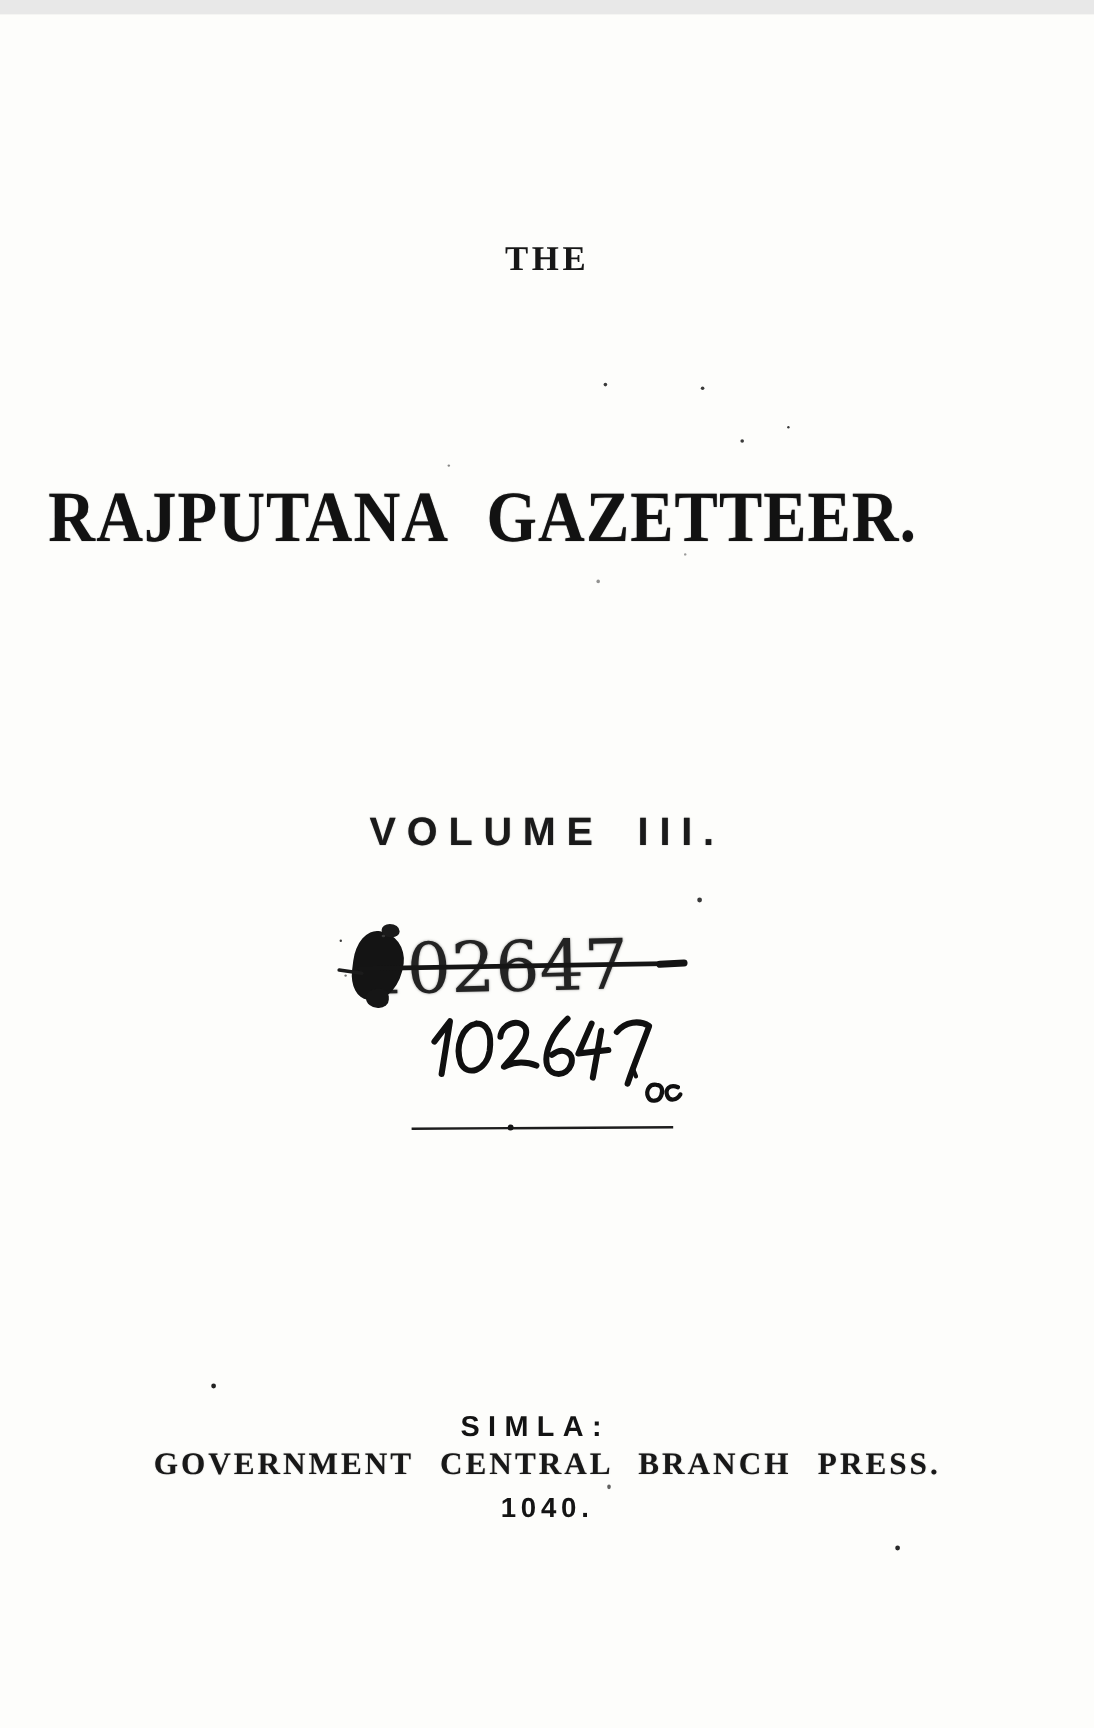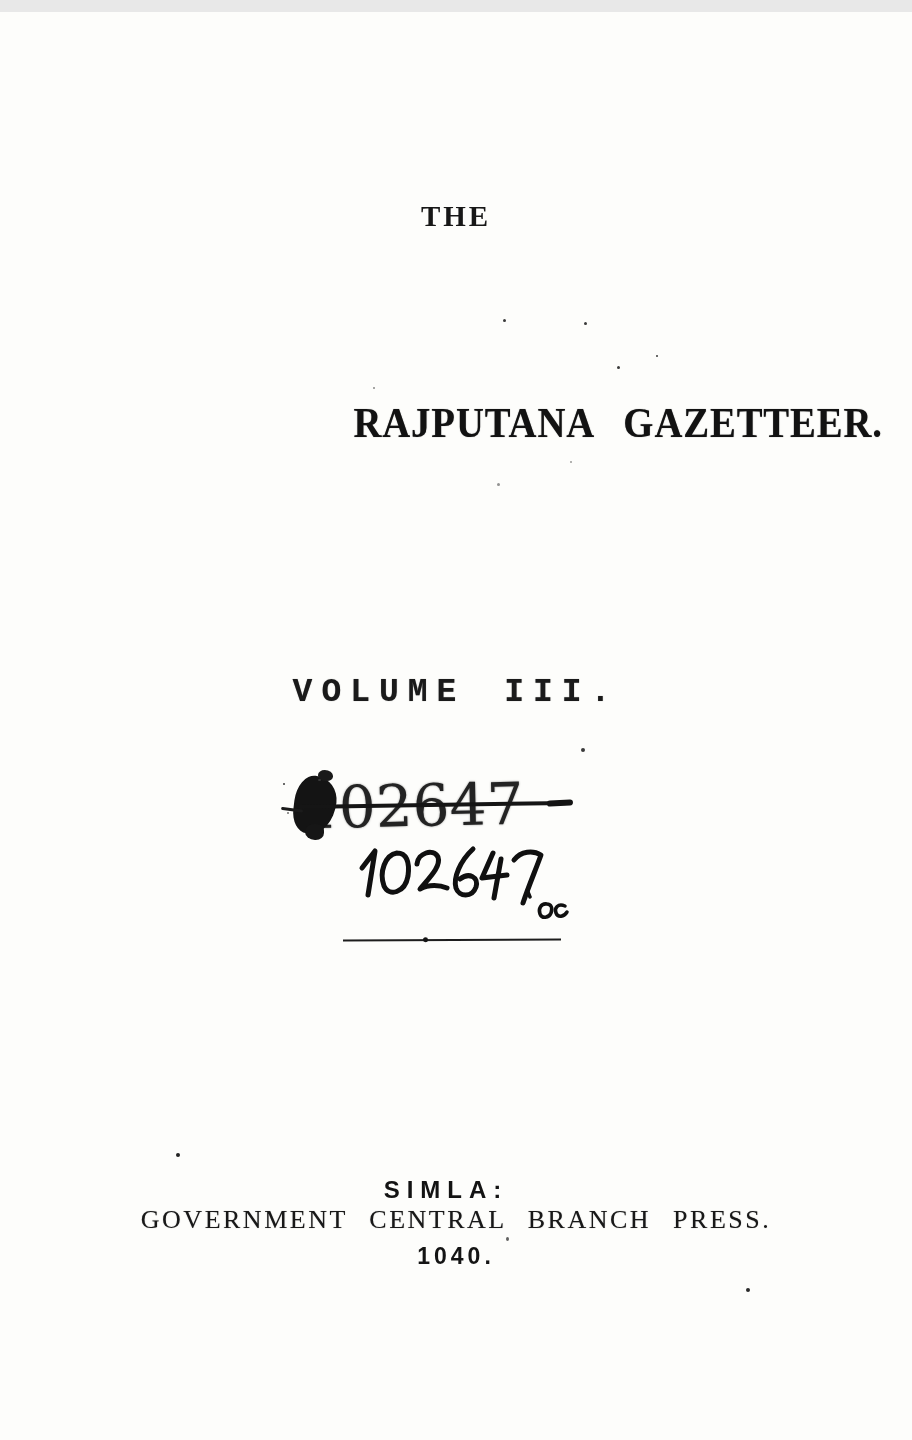--- a/index.html
+++ b/index.html
@@ -22,41 +22,41 @@
     font-weight: 700;
     letter-spacing: 3px;
     line-height: 1;
     color: #171717;
   }
   .title {
     position: absolute;
     top: 389px; left: 0;
     width: 100%;
     margin: 0;
-    text-align: right;
-    font-size: 43px;
+    text-align: left;
+    font-size: 60px;
     font-weight: 700;
     line-height: 1;
     white-space: nowrap;
     color: #121212;
   }
   .title-inner {
     display: inline-block;
     transform: scaleX(0.90);
     transform-origin: center;
     letter-spacing: 1px;
     word-spacing: 22px;
     text-shadow: 0 0 1px rgba(10,10,10,.55);
   }
   .volume {
     position: absolute;
     top: 664px; left: 0;
     width: 100%;
     text-align: center;
-    font-family: Liberation Mono, monospace;
+    font-family: Liberation Sans, sans-serif;
     font-size: 33px;
     font-weight: 700;
     letter-spacing: 9px;
     word-spacing: 10px;
     line-height: 1;
     color: #1a1a1a;
     text-shadow: 0 0 1px rgba(20,20,20,.45);
   }
   
   .stamp-number {
@@ -156,21 +156,21 @@
     color: #131313;
     transform: translateX(-10px);
   }
   .imprint-publisher {
     position: absolute;
     top: 1194px; left: 0;
     width: 100%;
     text-align: center;
     font-family: "Liberation Serif", serif;
     font-size: 26px;
-    font-weight: 400;
+    font-weight: 700;
     letter-spacing: 2.5px;
     word-spacing: 13px;
     line-height: 1.1;
     color: #181818;
     text-shadow: 0 0 1px rgba(25,25,25,.4);
   }
   .imprint-year {
     position: absolute;
     top: 1233px; left: 0;
     width: 100%;

